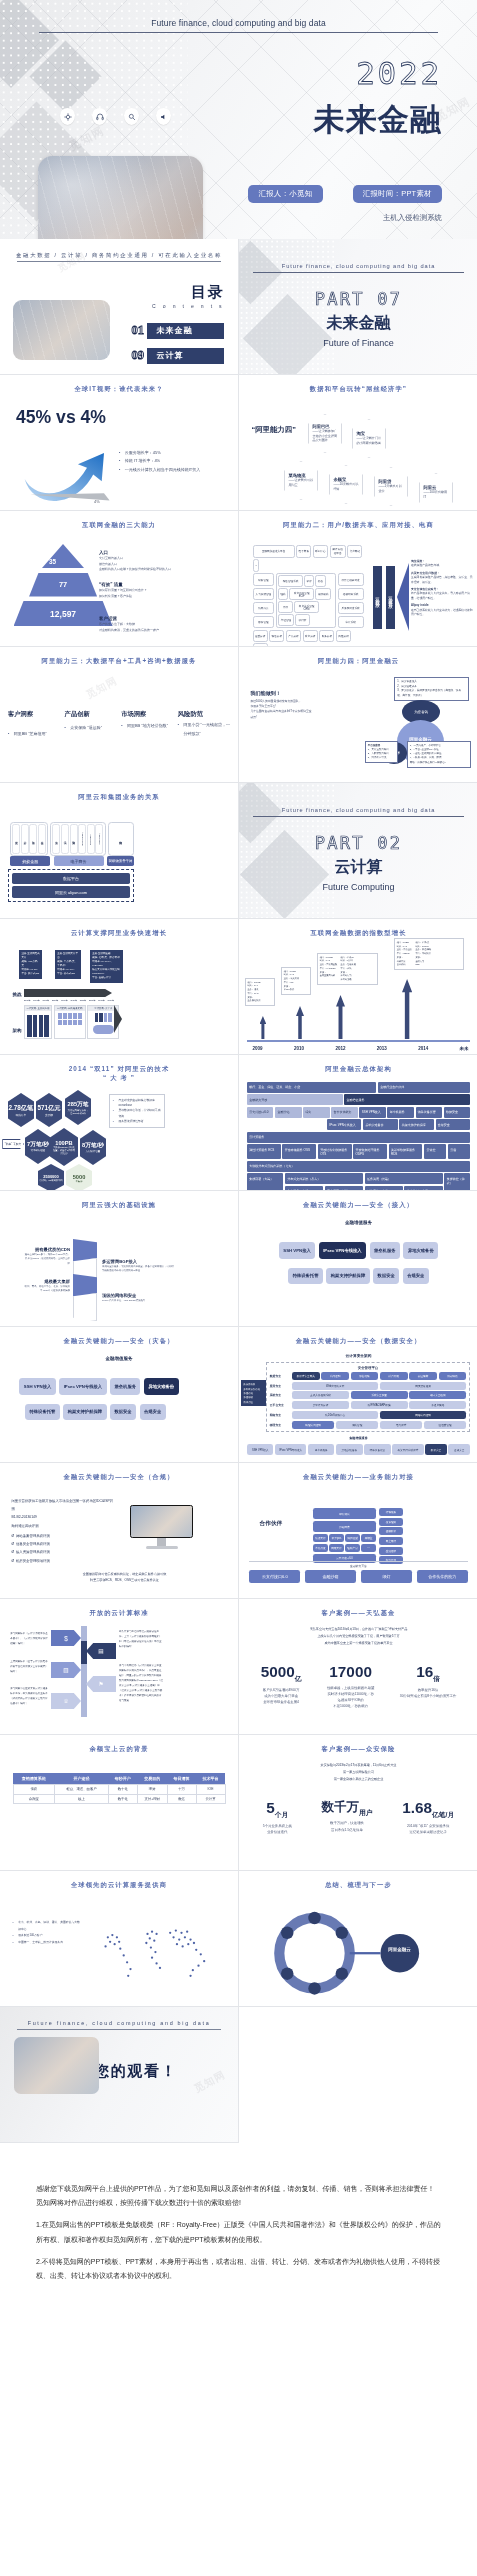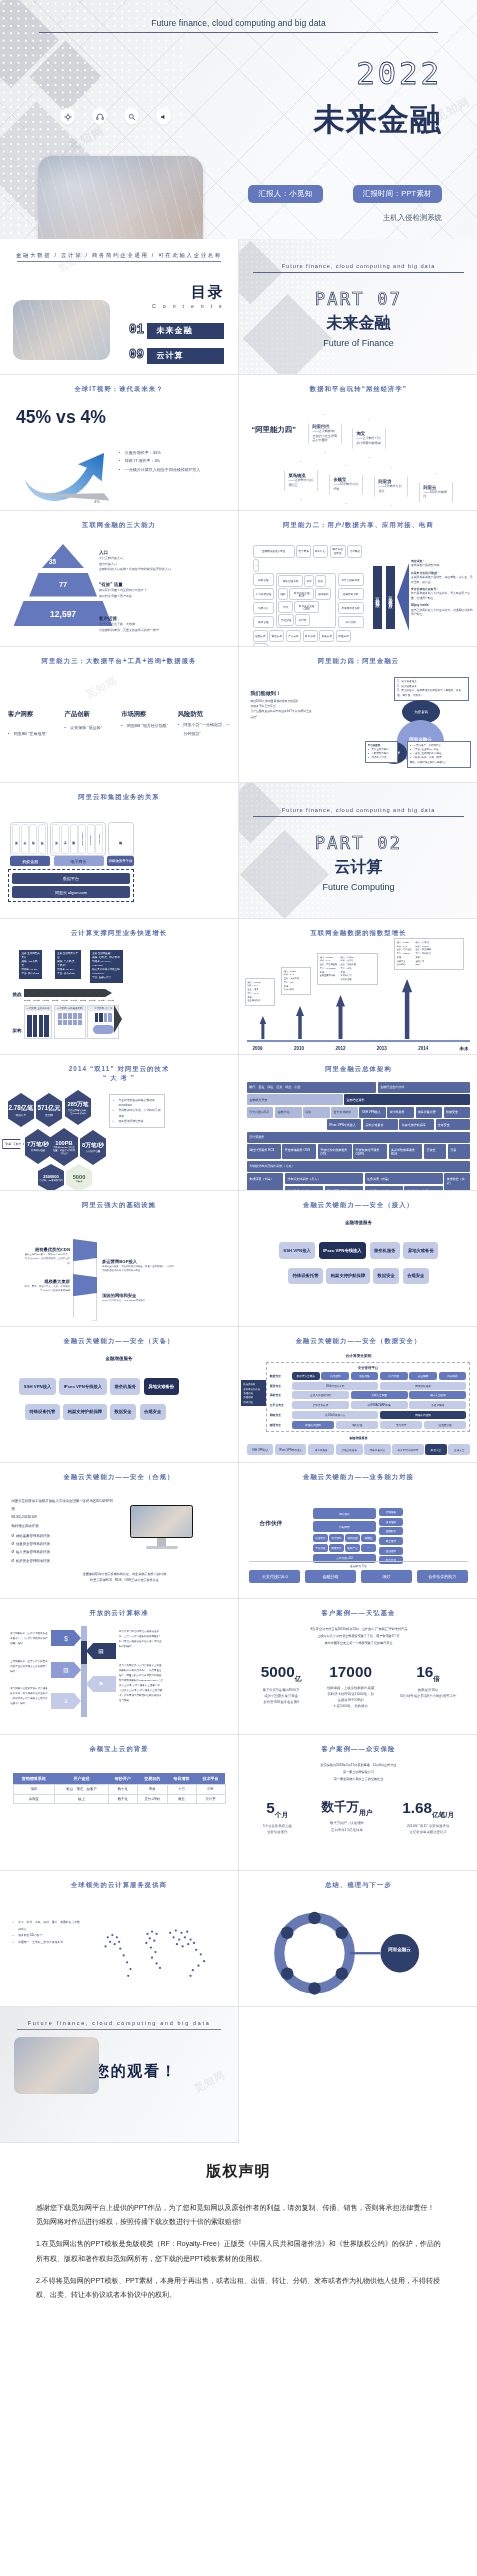--- a/index.html
+++ b/index.html
@@ -134,21 +134,21 @@
     background: linear-gradient(135deg,#a9b4c4,#d9d2cc 55%,#bcc5d0);
   }
   .toc-photo::after{content:"";position:absolute;inset:0;border-radius:9px;
     background:repeating-linear-gradient(75deg,rgba(255,255,255,.16) 0 1.1px,transparent 1.1px 10.2px);}
   .toc-head { position: absolute; right: 13.6px; top: 44px; text-align: right; }
   .toc-head .cn { font-size: 15px; font-weight: 800; color: #18254a; letter-spacing: 1.7px; }
   .toc-head .en { font-size: 5.1px; letter-spacing: 2.8px; color: #3a4straw; color:#3a4566; margin-top: 1.1px;}
   .toc-row { position: absolute; right: 13.6px; display: flex; align-items: stretch; }
   .toc-num {
     font-size: 12.5px; font-weight: 800; color: transparent; -webkit-text-stroke: 0.9px #18254a;
-    font-family: Liberation Mono, monospace; padding-right: 3.4px; line-height: 15px; text-align: right;
+    font-family: Liberation Serif, serif; padding-right: 3.4px; line-height: 15px; text-align: right;
   }
   .toc-bar {
     background: #2f3f6b; color: #fff; font-size: 8px; font-weight: 700;
     padding: 2.3px 8px 2.3px 9px; min-width: 77px; letter-spacing: 1.1px;
   }
 
   .cover-strip-title{
     position:absolute; top:12.5px; left:0; right:0; text-align:center;
     font-size:5.4px; letter-spacing:1.7px; color:#3c4a6e;
   }
@@ -1218,21 +1218,20 @@
       <div class="cover-strip-title">Future finance, cloud computing and big data</div>
       <div class="cover-strip-rule"></div>
       <div style="position:absolute;left:13.6px;top:30px;width:85px;height:57px;border-radius:6.8px;background:linear-gradient(135deg,#a9b4c4,#ded5cd 55%,#bcc5d0)"></div>
       <div class="thanks-cn">感谢您的观看！</div>
       <div class="wm" style="right:11.4px;top:68px;font-size:10.2px">觅知网</div>
     </section>
 
   </div>
 
   <section class="copyright">
-    <div class="cr-title">版权声明</div>
     <div class="cr-body">
       <p>感谢您下载觅知网平台上提供的PPT作品，为了您和觅知网以及原创作者的利益，请勿复制、传播、销售，否则将承担法律责任！觅知网将对作品进行维权，按照传播下载次数进行十倍的索取赔偿!</p>
       <p>1.在觅知网出售的PPT模板是免版税类（RF：Royalty-Free）正版受《中国人民共和国著作法》和《世界版权公约》的保护，作品的所有权、版权和著作权归觅知网所有，您下载的是PPT模板素材的使用权。</p>
       <p>2.不得将觅知网的PPT模板、PPT素材，本身用于再出售，或者出租、出借、转让、分销、发布或者作为礼物供他人使用，不得转授权、出卖、转让本协议或者本协议中的权利。</p>
     </div>
   </section>
 
 </div>
 
 

